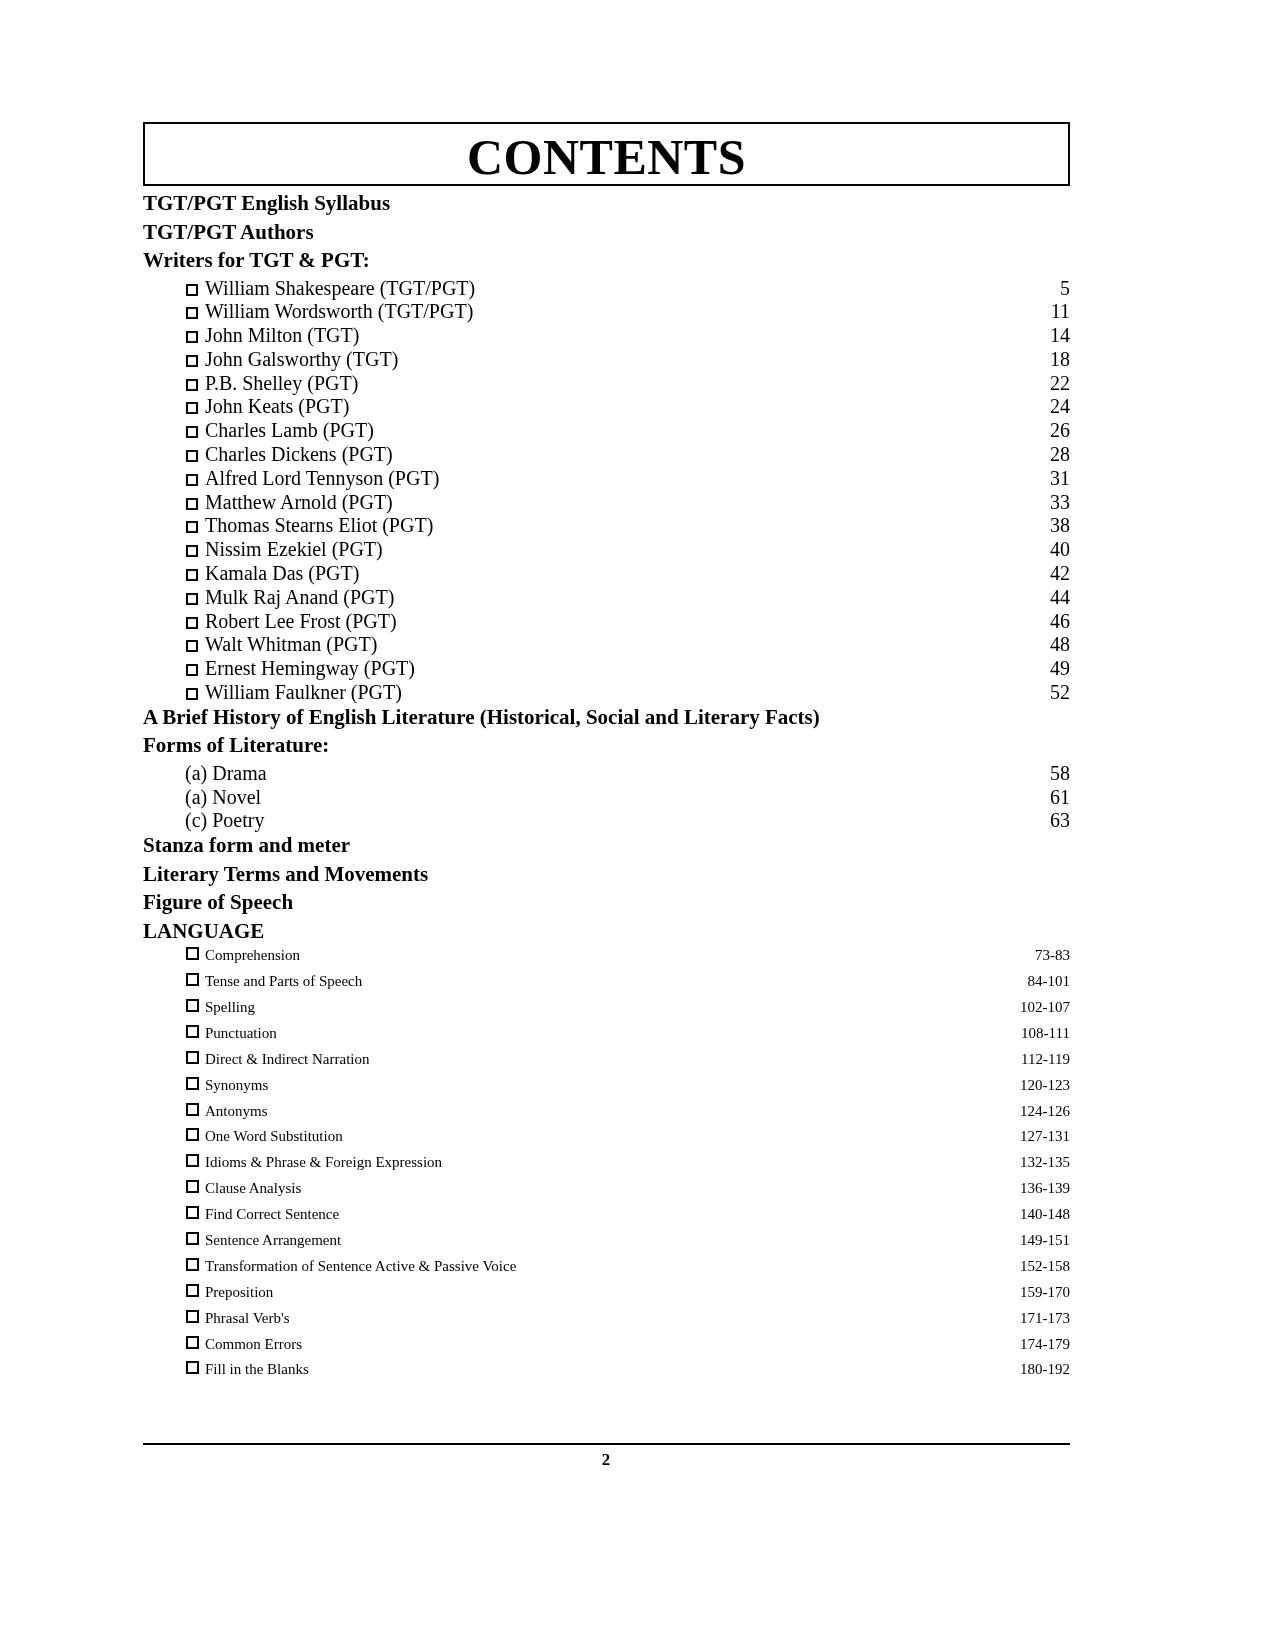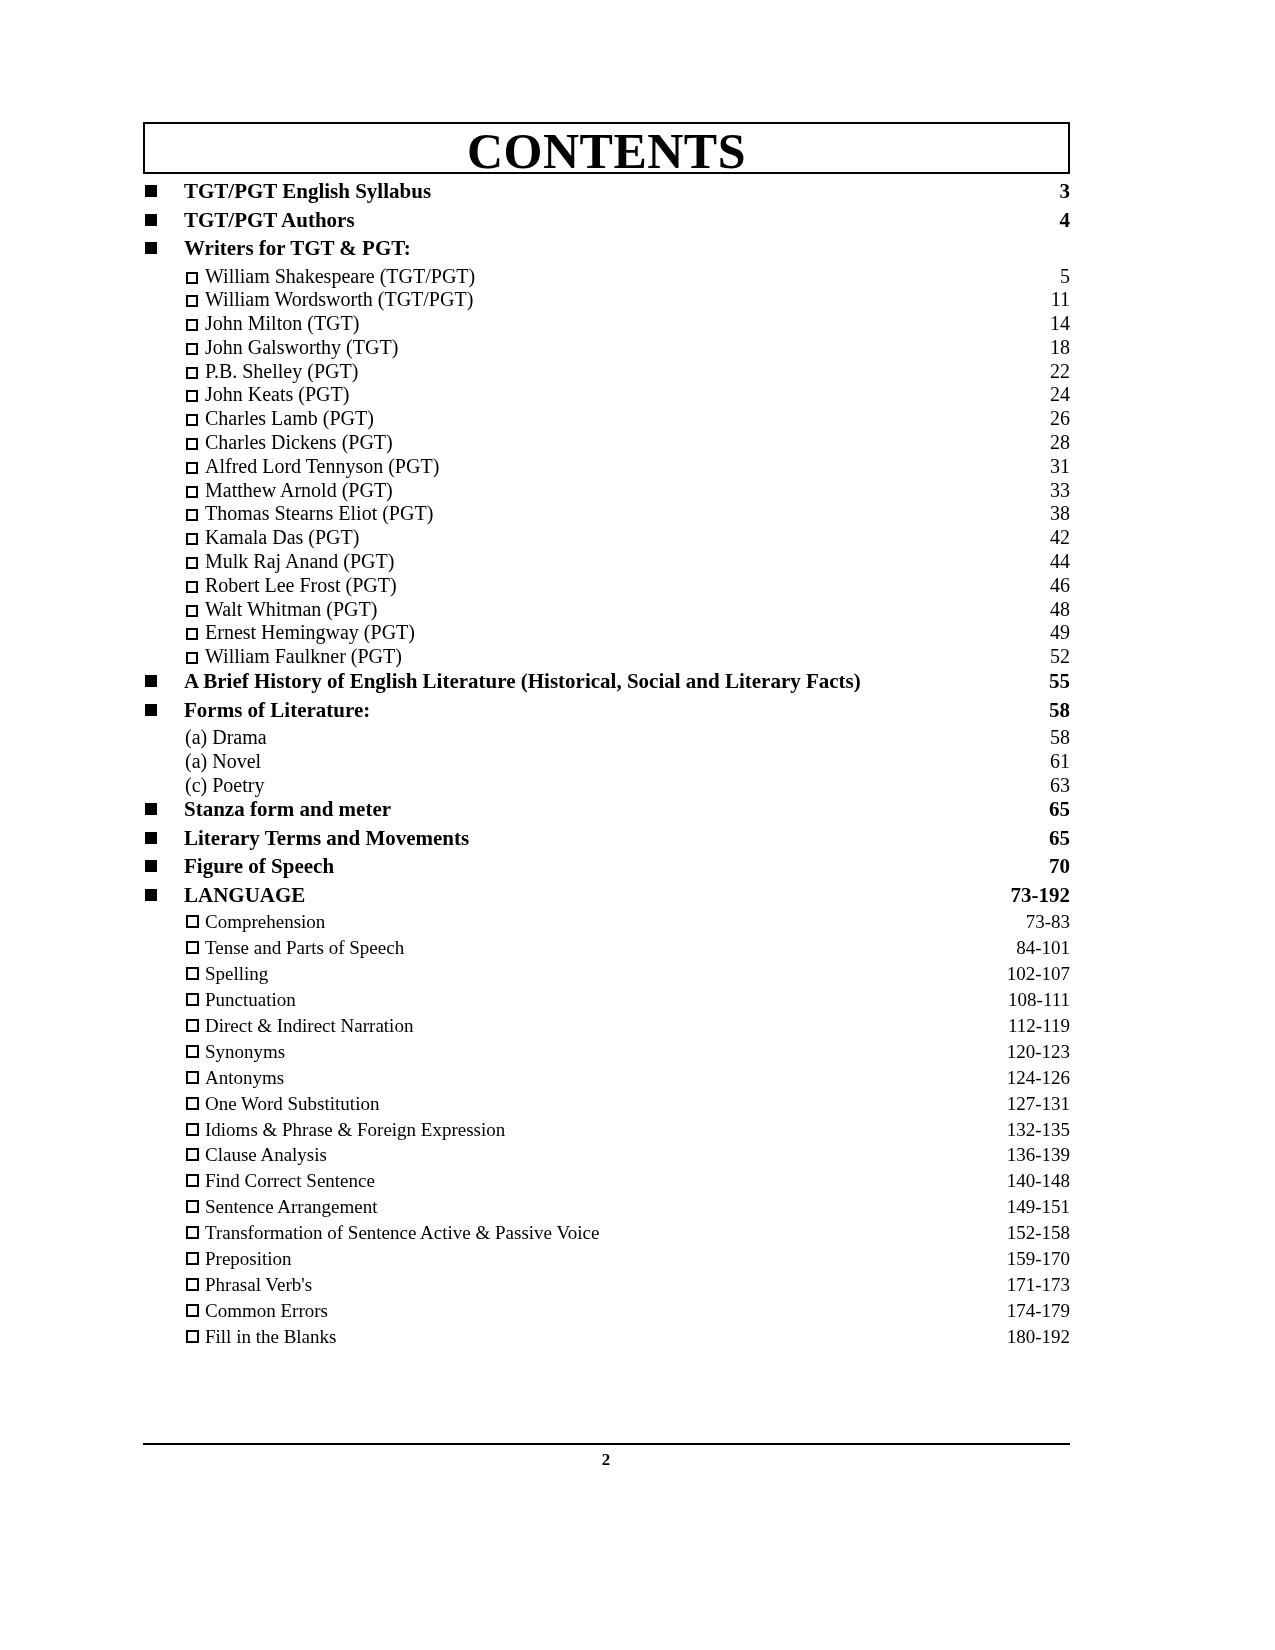--- a/index.html
+++ b/index.html
@@ -1,45 +1,45 @@
 <!DOCTYPE html>
 <html><head>
 <meta charset="utf-8">
 <style>
   html, body { margin: 0; padding: 0; background: #ffffff; }
   body { width: 1275px; height: 1650px; position: relative; font-family: "Liberation Serif", serif; color: #000; overflow: hidden; }
   .page { position: absolute; left: 143px; top: 122px; width: 927px; }
   .title-box {
-    border: 2px solid #000; height: 52px; box-sizing: border-box;
+    border: 2px solid #000; height: 64px; box-sizing: border-box;
     display: flex; align-items: center; justify-content: center;
   }
   .title-box span { font-family: "Liberation Serif", serif; font-weight: bold; font-size: 50px; letter-spacing: 0.5px; line-height: 1; position: relative; top: 3px; }
   .toc { margin-top: 5px; }
   .row { display: flex; align-items: baseline; white-space: nowrap; overflow: hidden; }
   .row .bullet { flex: 0 0 auto; }
   .row .label { flex: 0 0 auto; }
   .row .leader { flex: 1 1 auto; overflow: hidden; position: relative; }
   .row .leader::after { position: absolute; left: 0; white-space: nowrap; }
   .row .page-no { flex: 0 0 auto; text-align: right; }
 
   
-  .l1 { height: 28.5px; font-size: 21px; font-weight: bold; }
+  .l1 { height: 28.5px; font-size: 21px; font-weight: bold; flex-direction: column; }
   .l1 .bullet { width: 41px; position: relative; }
   .l1 .bullet i { display: inline-block; width: 12px; height: 12px; background: #000; position: absolute; left: 2px; top: -13px; }
   .l1 .label { padding-left: 0; }
   .l1 .page-no { font-weight: bold; }
 
   
   .l2 { height: 23.8px; font-size: 20px; font-weight: normal; }
   .l2 .bullet { width: 62px; position: relative; }
   .l2 .bullet i { display: inline-block; width: 8px; height: 8px; border: 2px solid #000; position: absolute; left: 43px; top: -11px; }
   .l2.plain .bullet { width: 42px; }
 
   
-  .l3 { height: 25.9px; font-size: 19px; }
+  .l3 { height: 25.9px; font-size: 15px; }
   .l3 .bullet { width: 62px; position: relative; }
   .l3 .bullet i { display: inline-block; width: 9px; height: 9px; border: 2px solid #000; position: absolute; left: 43px; top: -13px; }
 
   .footer-rule { position: absolute; left: 143px; top: 1443px; width: 927px; height: 2px; background: #000; }
   .footer-page { position: absolute; left: 0; width: 1212px; top: 1450px; text-align: center; font-weight: bold; font-size: 17px; }
 </style>
 </head>
 <body>
 
 <div class="page">
@@ -157,20 +157,28 @@
           <i></i>
         </span>
         <span class="label">Thomas Stearns Eliot (PGT)</span>
         <span class="leader"></span>
         <span class="page-no">38</span>
       </div>
     <div class="row l2">
         <span class="bullet">
           <i></i>
         </span>
+        <span class="label">Nissim Ezekiel (PGT)</span>
+        <span class="leader"></span>
+        <span class="page-no">40</span>
+      </div>
+    <div class="row l2">
+        <span class="bullet">
+          <i></i>
+        </span>
         <span class="label">Kamala Das (PGT)</span>
         <span class="leader"></span>
         <span class="page-no">42</span>
       </div>
     <div class="row l2">
         <span class="bullet">
           <i></i>
         </span>
         <span class="label">Mulk Raj Anand (PGT)</span>
         <span class="leader"></span>

